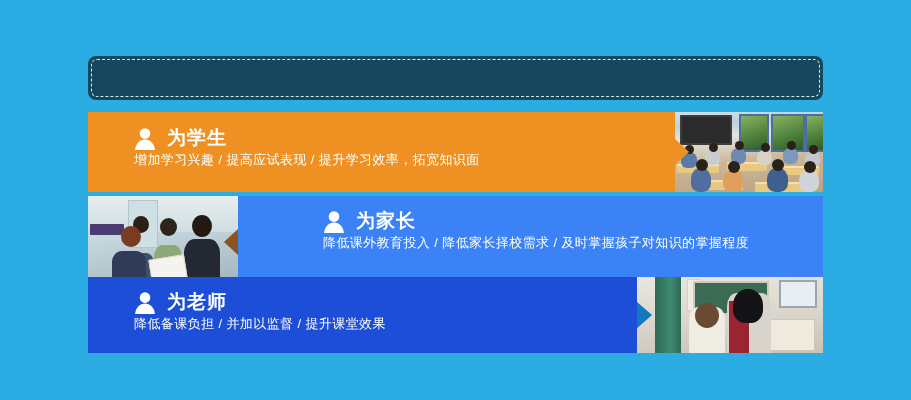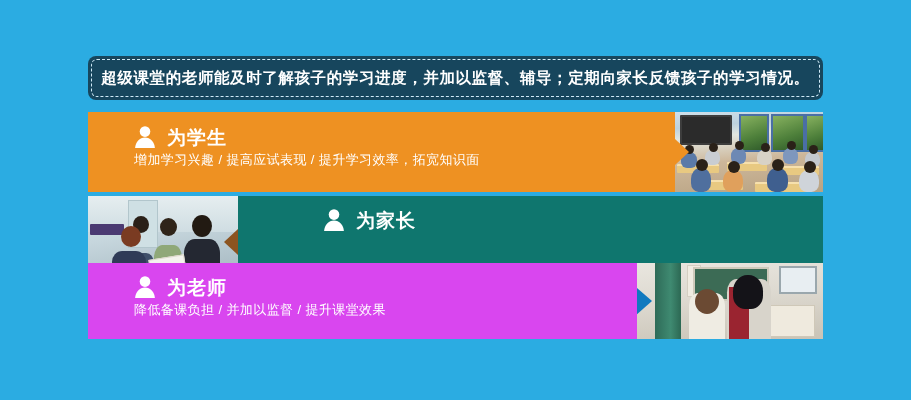--- a/index.html
+++ b/index.html
@@ -26,21 +26,21 @@
     position:relative;
     color:#ffffff;font-size:15.5px;font-weight:bold;letter-spacing:.6px;
     white-space:nowrap;
   }
 
   
   .row{position:absolute;left:88px;width:735px;overflow:hidden;}
   .row-inner{position:relative;width:100%;height:100%;}
 
   .txtblock{position:absolute;}
-  .titleline{display:flex;align-items:flex-start;gap:11px;}
+  .titleline{display:flex;align-items:flex-end;gap:11px;}
   .usericon{display:block;}
   .title{color:#ffffff;font-size:19px;font-weight:bold;letter-spacing:1px;white-space:nowrap;}
   .subtitle{color:#ffffff;font-size:13px;letter-spacing:.4px;white-space:nowrap;margin-top:0;}
 
   
   .photo{position:absolute;top:0;height:100%;overflow:hidden;}
   .photo .scene{position:absolute;inset:0;}
   
   .notch{position:absolute;top:50%;width:0;height:0;}
 
@@ -57,38 +57,38 @@
   .cr-board{position:absolute;left:5px;top:3px;width:48px;height:26px;background:#2b2b2b;border:2px solid #3d3d3d;border-radius:1px;}
   .cr-win{position:absolute;top:2px;width:26px;height:34px;background:linear-gradient(160deg,#87b15f,#4d7f3a 60%,#2f5a2a);border:2px solid #4a6fa5;}
   .cr-win.w1{left:64px;}
   .cr-win.w2{left:96px;width:30px;}
   .cr-win.w3{left:130px;width:16px;}
   .cr-desk{position:absolute;background:#e8c981;border-top:2px solid #f6e0ad;border-radius:1px;}
   .cr-kid{position:absolute;border-radius:46% 46% 38% 38%;}
   .cr-head{position:absolute;border-radius:50%;background:#2a2118;}
 
   
-  #row2{top:196px;height:91px;background:#0f766e;}
+  #row2{top:196px;height:91px;background:#3b82f6;}
   #row2 .txtblock{left:235px;top:12px;}
   #row2 .photo{left:0;width:150px;}
   #row2 .notch{right:-1px;transform:translateY(-50%);
     border-top:14px solid transparent;border-bottom:14px solid transparent;
     border-right:15px solid #8c5420;}
 
   
   .office{background:linear-gradient(170deg,#d8e4e8 0%,#c6d6dd 40%,#9fb2bb 100%);}
   .of-wall{position:absolute;left:0;top:0;width:100%;height:40%;background:linear-gradient(180deg,#e6eef0,#cfdde2);}
   .of-sign{position:absolute;left:2px;top:28px;width:34px;height:11px;background:#4b3a72;border-radius:1px;}
   .of-panel{position:absolute;left:40px;top:4px;width:28px;height:46px;background:#cfe0e4;border:1px solid #b2c6cc;}
   .of-person{position:absolute;bottom:0;border-radius:30% 30% 0 0;}
   .of-head{position:absolute;border-radius:50%;}
   .of-paper{position:absolute;background:#f4f3ee;border:1px solid #ddd8cc;transform:rotate(-9deg);}
 
   
-  #row3{top:263px;height:76px;background:#d946ef;}
+  #row3{top:277px;height:76px;background:#1d4ed8;}
   #row3 .txtblock{left:46px;top:12px;}
   #row3 .photo{right:0;width:186px;}
   #row3 .notch{left:-1px;transform:translateY(-50%);
     border-top:14px solid transparent;border-bottom:14px solid transparent;
     border-left:16px solid #1079bf;}
 
   
   .tutor{background:linear-gradient(175deg,#e9e6df 0%,#ddd9d0 45%,#c9c3b6 100%);}
   .tu-green{position:absolute;left:18px;top:0;width:26px;height:100%;background:linear-gradient(90deg,#2e6b58,#3f8a71 60%,#2c6853);}
   .tu-board{position:absolute;left:56px;top:4px;width:72px;height:30px;background:#3c6b55;border:2px solid #cfcabb;}
@@ -97,21 +97,20 @@
   .tu-cab{position:absolute;right:8px;bottom:2px;width:46px;height:30px;background:#efeade;border:1px solid #cfc8b8;}
   .tu-person{position:absolute;bottom:0;}
 </style>
 </head>
 <body>
 
 <div class="stage">
 
   <div class="banner">
     <span class="dash"></span>
-    <span class="banner-text">超级课堂的老师能及时了解孩子的学习进度，并加以监督、辅导；定期向家长反馈孩子的学习情况。</span>
   </div>
 
   <div class="row" id="row1">
     <div class="row-inner">
 
       <div class="txtblock">
         <div class="titleline">
           <svg class="usericon" width="22" height="24" viewBox="0 0 22 24">
             <circle cx="11" cy="6.6" r="5.3" fill="#ffffff"></circle>
             <path d="M11 12.6 C5.6 12.6 1.6 17.2 1.1 23 L20.9 23 C20.4 17.2 16.4 12.6 11 12.6 Z" fill="#ffffff"></path>
@@ -189,20 +188,21 @@
       </div>
 
       <div class="txtblock">
         <div class="titleline">
           <svg class="usericon" width="22" height="24" viewBox="0 0 22 24">
             <circle cx="11" cy="6.6" r="5.3" fill="#ffffff"></circle>
             <path d="M11 12.6 C5.6 12.6 1.6 17.2 1.1 23 L20.9 23 C20.4 17.2 16.4 12.6 11 12.6 Z" fill="#ffffff"></path>
           </svg>
           <span class="title">为家长</span>
         </div>
+        <div class="subtitle">降低课外教育投入 / 降低家长择校需求 / 及时掌握孩子对知识的掌握程度</div>
       </div>
 
     </div>
   </div>
 
   <div class="row" id="row3">
     <div class="row-inner">
 
       <div class="txtblock">
         <div class="titleline">

